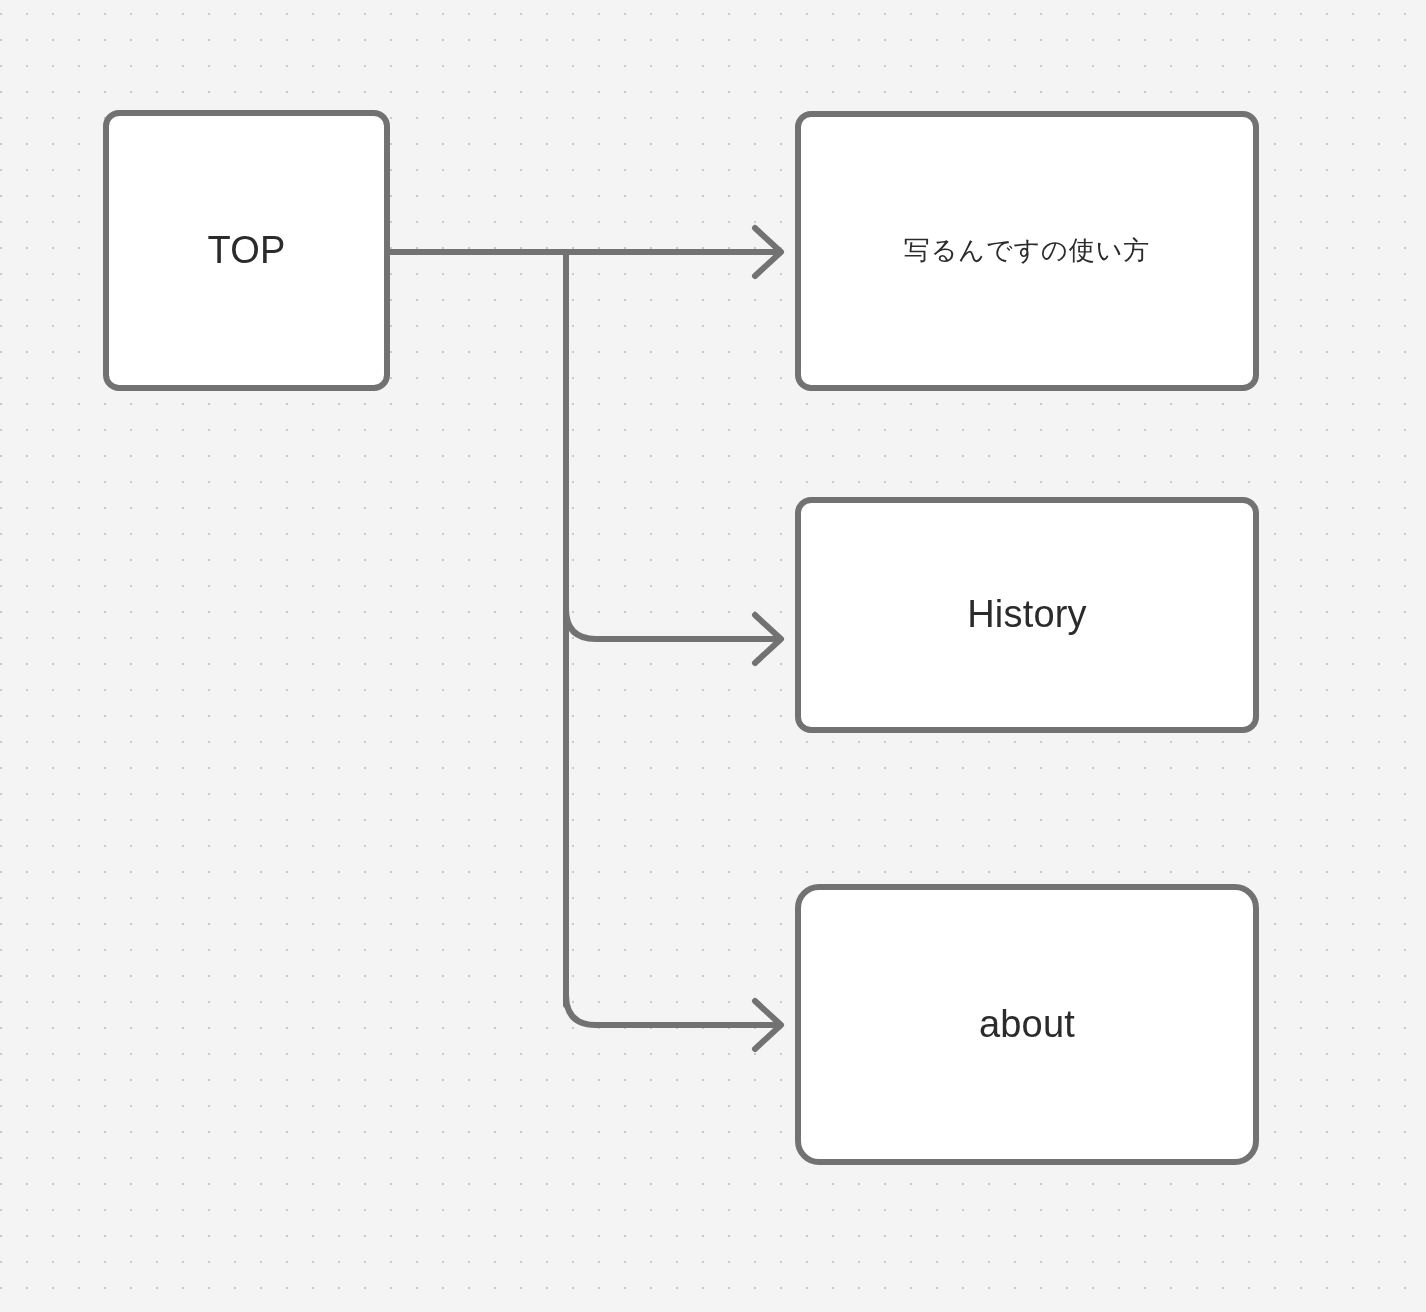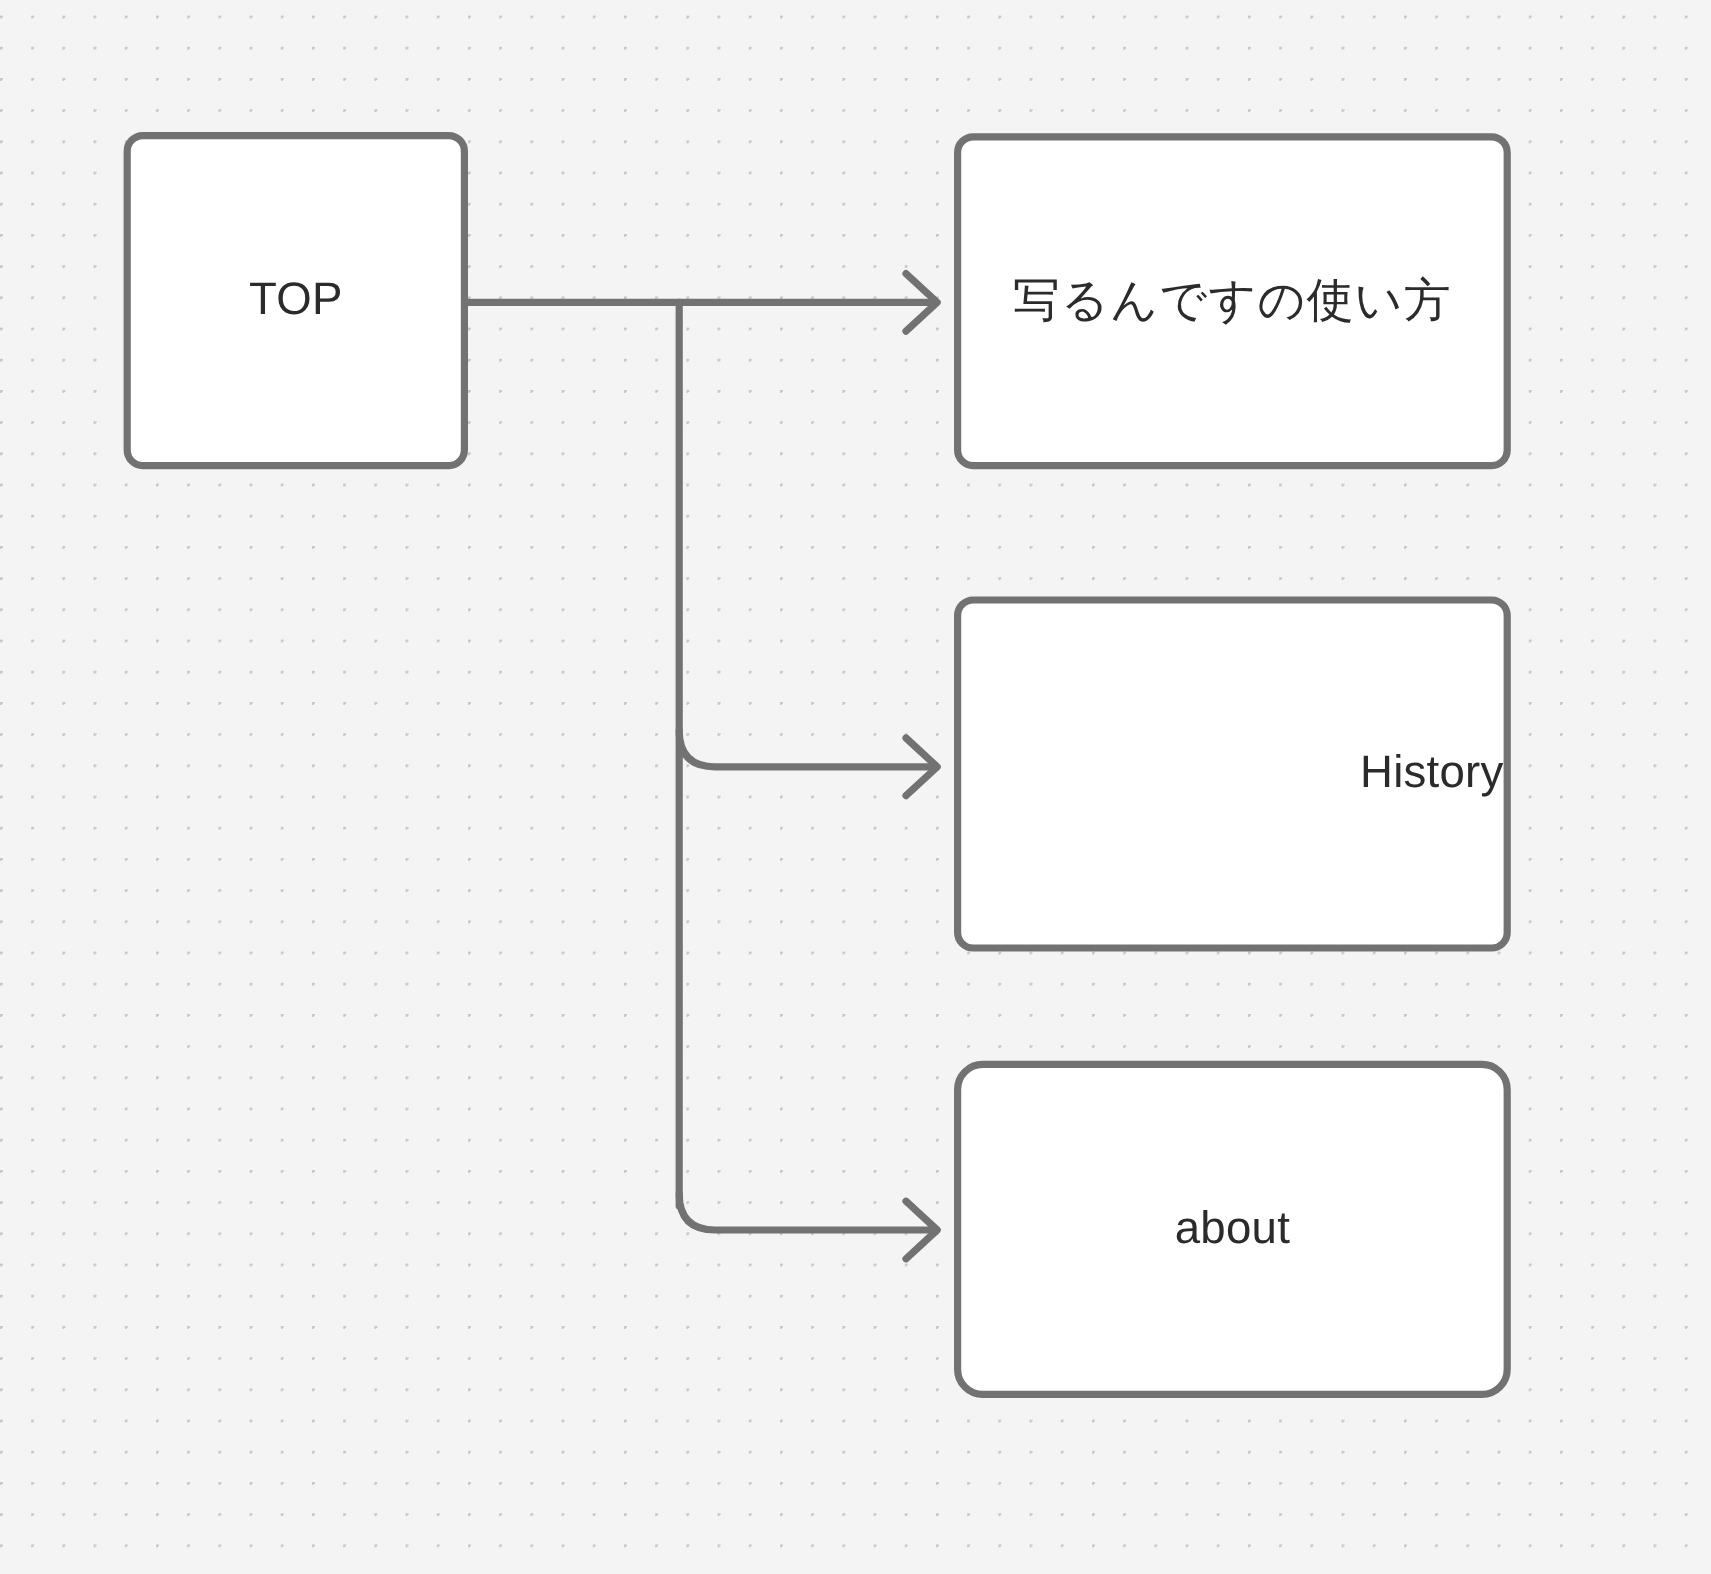--- a/index.html
+++ b/index.html
@@ -51,28 +51,28 @@
     font-size: 38px;
     line-height: 1.2;
     letter-spacing: 0.2px;
     text-align: center;
     white-space: nowrap;
     font-weight: 400;
   }
 
   .node-label.jp {
     font-family: Liberation Sans, sans-serif;
-    font-size: 39px;
+    font-size: 26px;
     letter-spacing: 1px;
   }
 
   
   #node-top      { left: 103px; top: 110px; width: 287px; height: 281px; }
   #node-usage    { left: 795px; top: 111px; width: 464px; height: 280px; }
-  #node-history  { left: 795px; top: 497px; width: 464px; height: 296px; justify-content: flex-end; }
+  #node-history  { left: 795px; top: 497px; width: 464px; height: 236px; }
   #node-about    { left: 795px; top: 884px; width: 464px; height: 281px; border-radius: 24px; }
 </style>
 </head>
 <body>
 
 <div id="canvas">
 
   <svg class="edges-layer" width="1426" height="1312" viewBox="0 0 1426 1312" xmlns="http://www.w3.org/2000/svg" aria-hidden="true">
 
     <g fill="none" stroke="#727272" stroke-width="6" stroke-linecap="round" stroke-linejoin="round">

